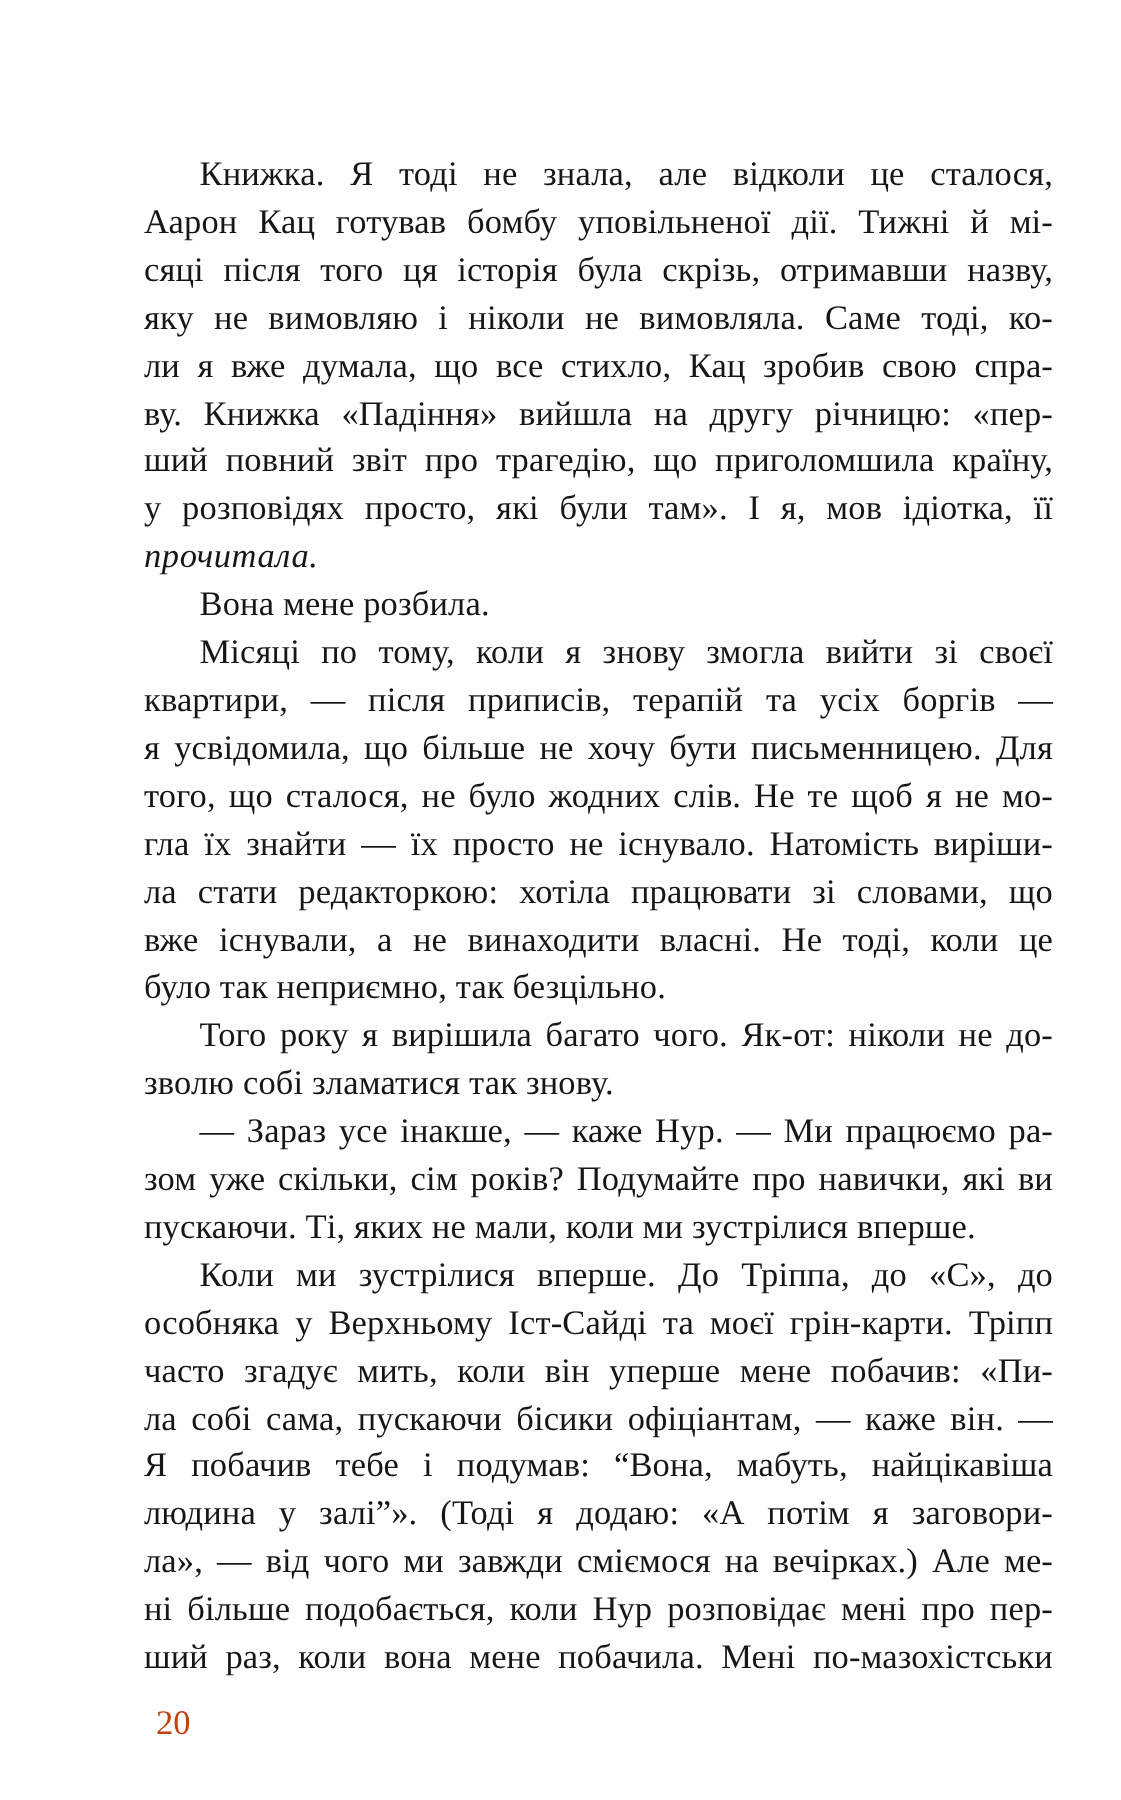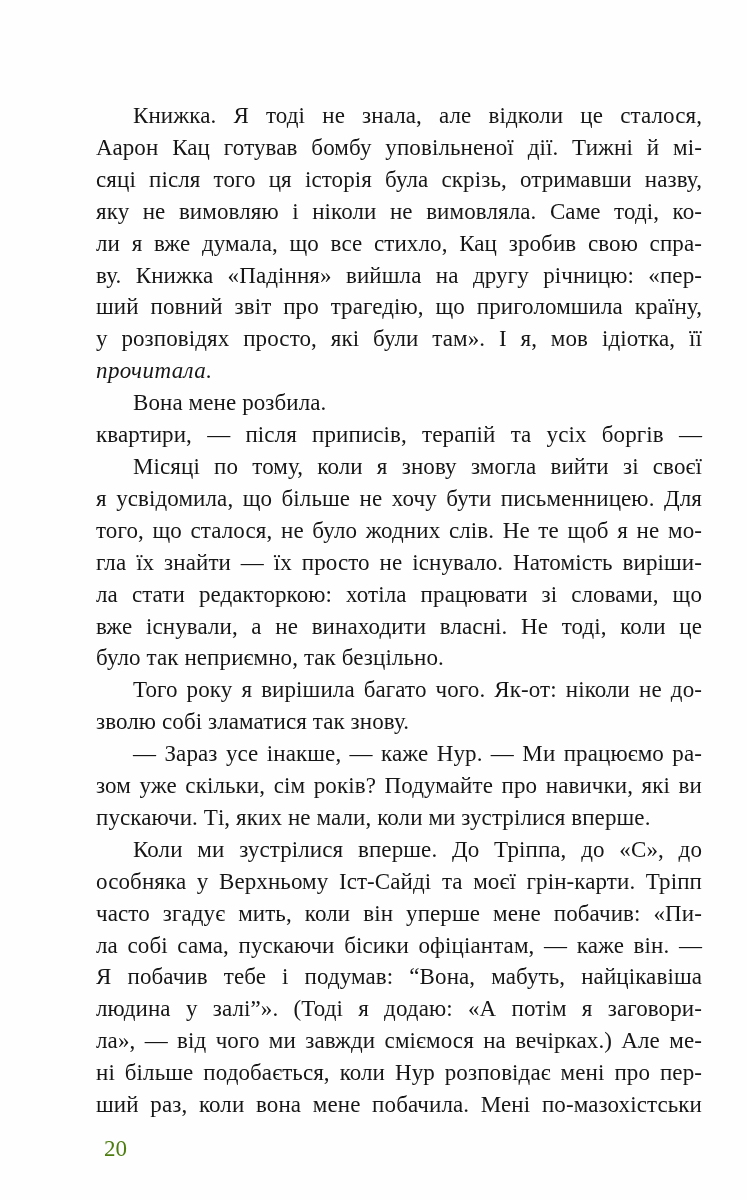--- a/index.html
+++ b/index.html
@@ -47,40 +47,40 @@
   }
   .line.italic {
     font-style: italic;
     letter-spacing: 0.4px;
   }
   .page-number {
     position: absolute;
     left: 104px;
     top: 1136px;
     font-size: 23px;
-    color: #4d7c0f;
+    color: #c2410c;
   }
 </style>
 </head>
 <body>
 
 <div class="book-page">
   <div class="text-block">
       <div class="line just indent">Книжка. Я тоді не знала, але відколи це сталося,</div>
       <div class="line just">Аарон Кац готував бомбу уповільненої дії. Тижні й мі-</div>
       <div class="line just">сяці після того ця історія була скрізь, отримавши назву,</div>
       <div class="line just">яку не вимовляю і ніколи не вимовляла. Саме тоді, ко-</div>
       <div class="line just">ли я вже думала, що все стихло, Кац зробив свою спра-</div>
       <div class="line just">ву. Книжка «Падіння» вийшла на другу річницю: «пер-</div>
       <div class="line just">ший повний звіт про трагедію, що приголомшила країну,</div>
       <div class="line just">у розповідях просто, які були там». І я, мов ідіотка, її</div>
       <div class="line italic">прочитала.</div>
       <div class="line indent">Вона мене розбила.</div>
+      <div class="line just indent">Місяці по тому, коли я знову змогла вийти зі своєї</div>
       <div class="line just">квартири, — після приписів, терапій та усіх боргів —</div>
-      <div class="line just indent">Місяці по тому, коли я знову змогла вийти зі своєї</div>
       <div class="line just">я усвідомила, що більше не хочу бути письменницею. Для</div>
       <div class="line just">того, що сталося, не було жодних слів. Не те щоб я не мо-</div>
       <div class="line just">гла їх знайти — їх просто не існувало. Натомість виріши-</div>
       <div class="line just">ла стати редакторкою: хотіла працювати зі словами, що</div>
       <div class="line just">вже існували, а не винаходити власні. Не тоді, коли це</div>
       <div class="line">було так неприємно, так безцільно.</div>
       <div class="line just indent">Того року я вирішила багато чого. Як-от: ніколи не до-</div>
       <div class="line">зволю собі зламатися так знову.</div>
       <div class="line just indent">— Зараз усе інакше, — каже Нур. — Ми працюємо ра-</div>
       <div class="line just">зом уже скільки, сім років? Подумайте про навички, які ви</div>

